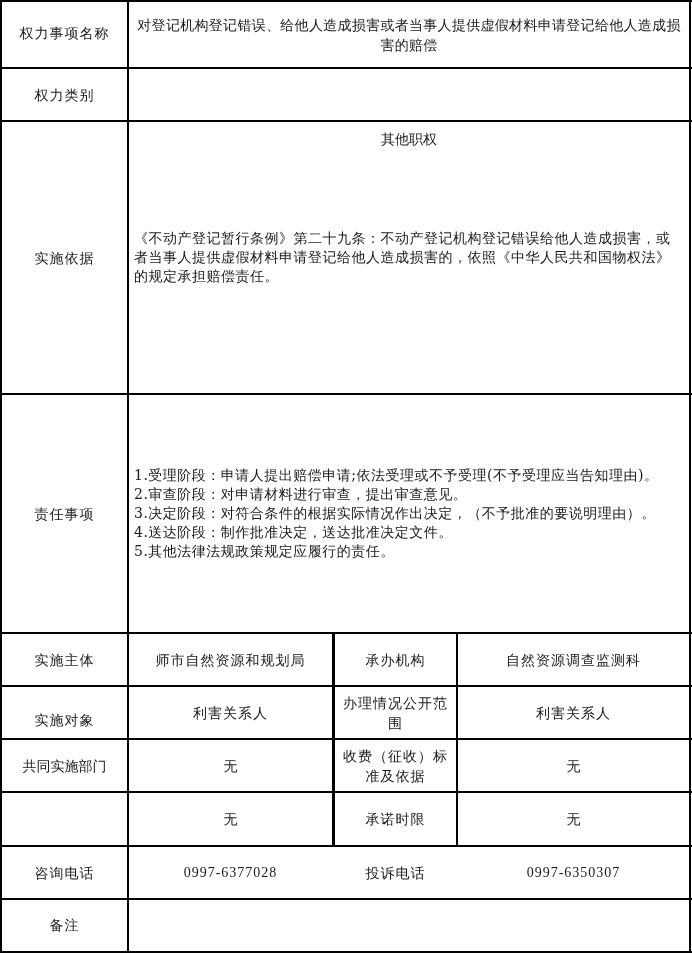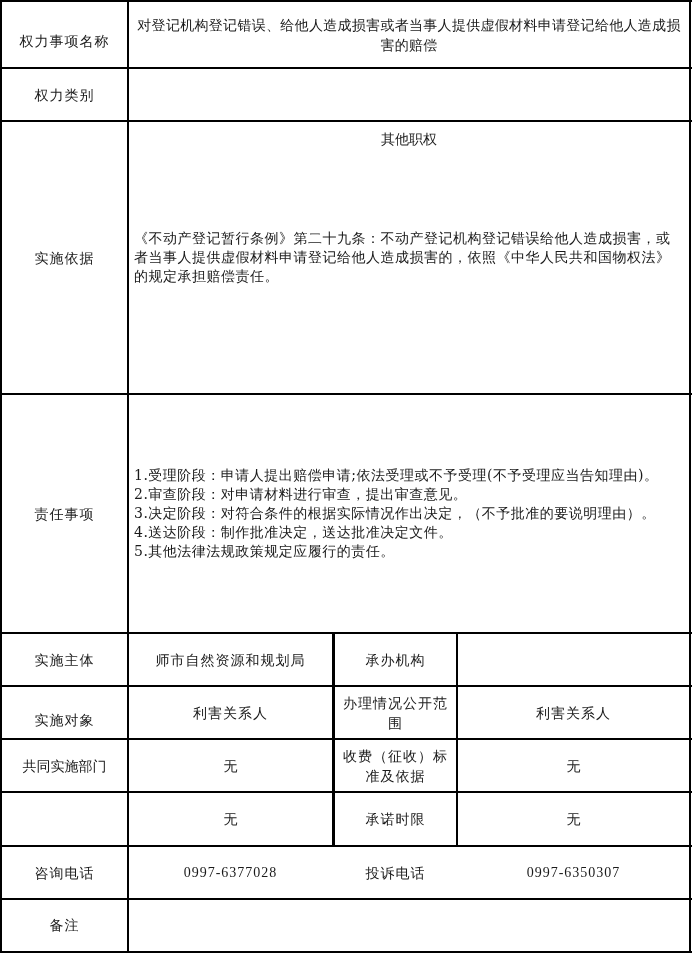--- a/index.html
+++ b/index.html
@@ -32,21 +32,21 @@
   <div class="hline" style="left:0;top:845px;width:692px;"></div>
   <div class="hline" style="left:0;top:898px;width:692px;"></div>
   <div class="hline" style="left:0;top:951px;width:692px;"></div>
 
   <div class="vline" style="left:0;top:0;height:953px;"></div>
   <div class="vline" style="left:127px;top:0;height:953px;"></div>
   <div class="vline" style="left:332px;top:632px;height:214px;width:3px;"></div>
   <div class="vline" style="left:456px;top:632px;height:214px;"></div>
   <div class="vline" style="left:689px;top:0;height:953px;"></div>
 
-  <div class="cell label" style="left:2px;top:16px;width:125px;height:50px;">
+  <div class="cell label" style="left:2px;top:8px;width:125px;height:50px;">
     <span>权力事项名称</span>
   </div>
   <div class="cell" style="left:129px;top:2px;width:560px;height:65px;padding:0 8px;">
     <span style="letter-spacing:0.3px;">对登记机构登记错误、给他人造成损害或者当事人提供虚假材料申请登记给他人造成损害的赔偿</span>
   </div>
 
   <div class="cell label" style="left:2px;top:69px;width:125px;height:51px;">
     <span>权力类别</span>
   </div>
   <div class="cell" style="left:129px;top:69px;width:560px;height:51px;margin-top:44px;">
@@ -74,20 +74,23 @@
   </div>
 
   <div class="cell label" style="left:2px;top:634px;width:125px;height:51px;">
     <span>实施主体</span>
   </div>
   <div class="cell label" style="left:335px;top:634px;width:121px;height:51px;">
     <span>承办机构</span>
   </div>
   <div class="cell label" style="left:129px;top:634px;width:203px;height:51px;">
     <span>师市自然资源和规划局</span>
+  </div>
+  <div class="cell label" style="left:458px;top:634px;width:231px;height:51px;">
+    <span>自然资源调查监测科</span>
   </div>
 
   <div class="cell label" style="left:2px;top:687px;width:125px;height:65px;">
     <span>实施对象</span>
   </div>
   <div class="cell label" style="left:129px;top:687px;width:203px;height:51px;">
     <span>利害关系人</span>
   </div>
   <div class="cell label" style="left:335px;top:687px;width:121px;height:51px;padding:0 6px;">
     <span>办理情况公开范围</span>

